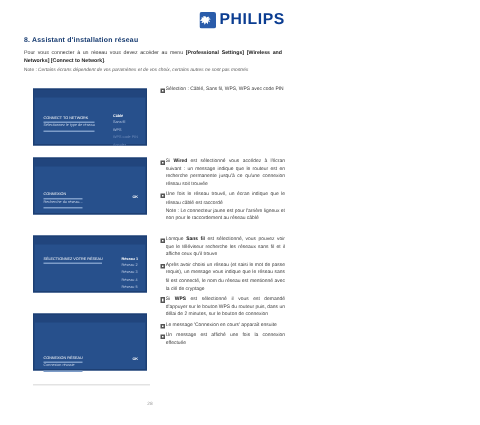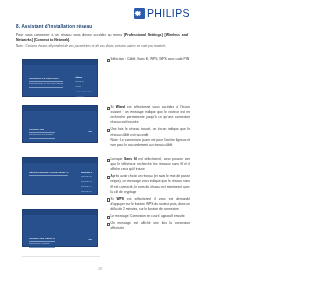--- a/index.html
+++ b/index.html
@@ -11,21 +11,21 @@
   }
   .page { position: relative; width: 200px; height: 283px; background: #fff; }
 
   
   .brand {
     position: absolute; top: 8px; right: 10px;
     display: flex; align-items: center; gap: 2px;
   }
   .brand-shield { width: 11px; height: 11px; display: block; }
   .brand-word {
-    font-size: 10.5px; font-weight: normal; letter-spacing: 0.4px;
+    font-size: 10.5px; font-weight: bold; letter-spacing: 0.4px;
     color: #0b3d91; line-height: 1;
   }
 
   
   .title {
     position: absolute; left: 16px; top: 24px;
     font-size: 4.6px; font-weight: bold; color: #13386e;
     letter-spacing: 0.15px;
   }
   .intro {

